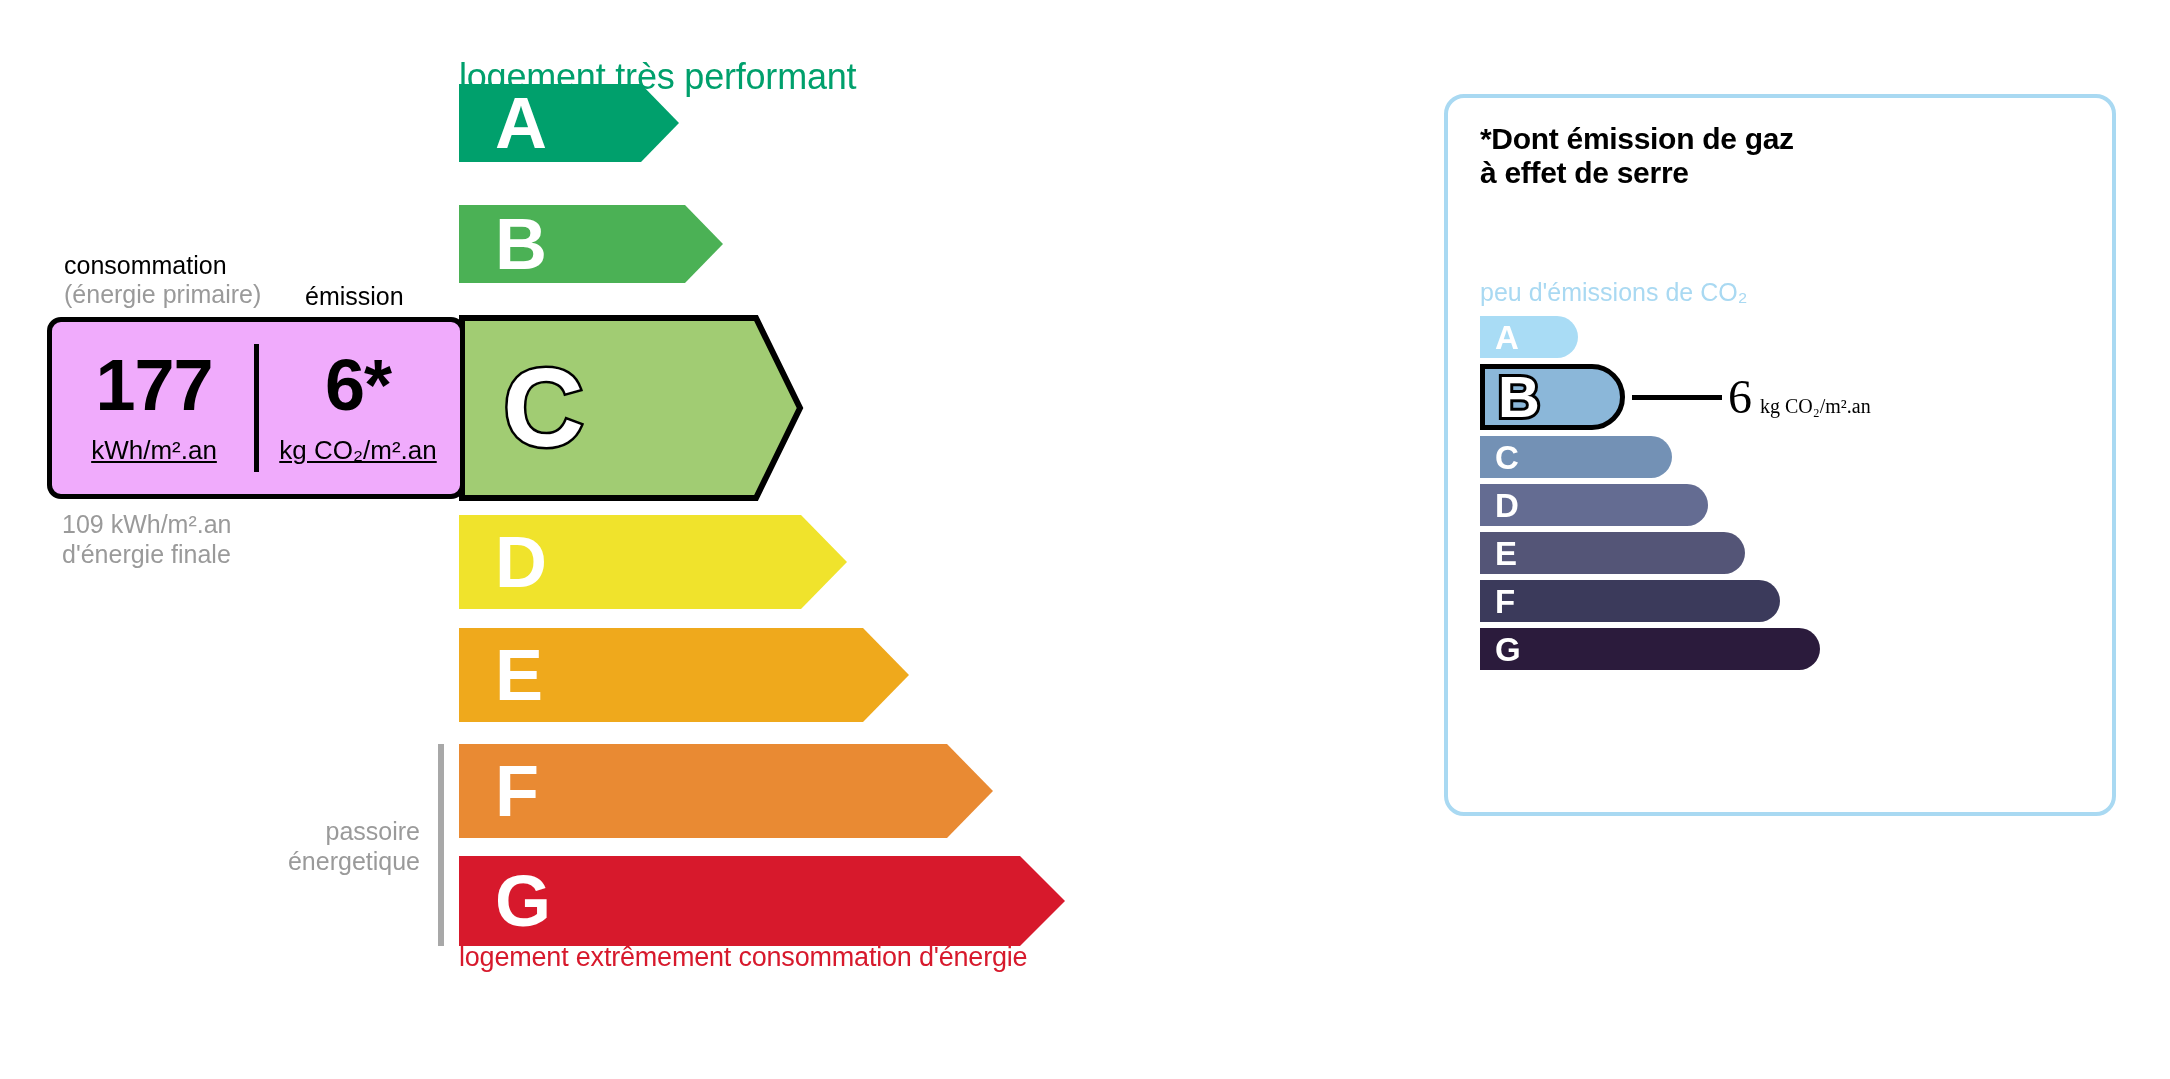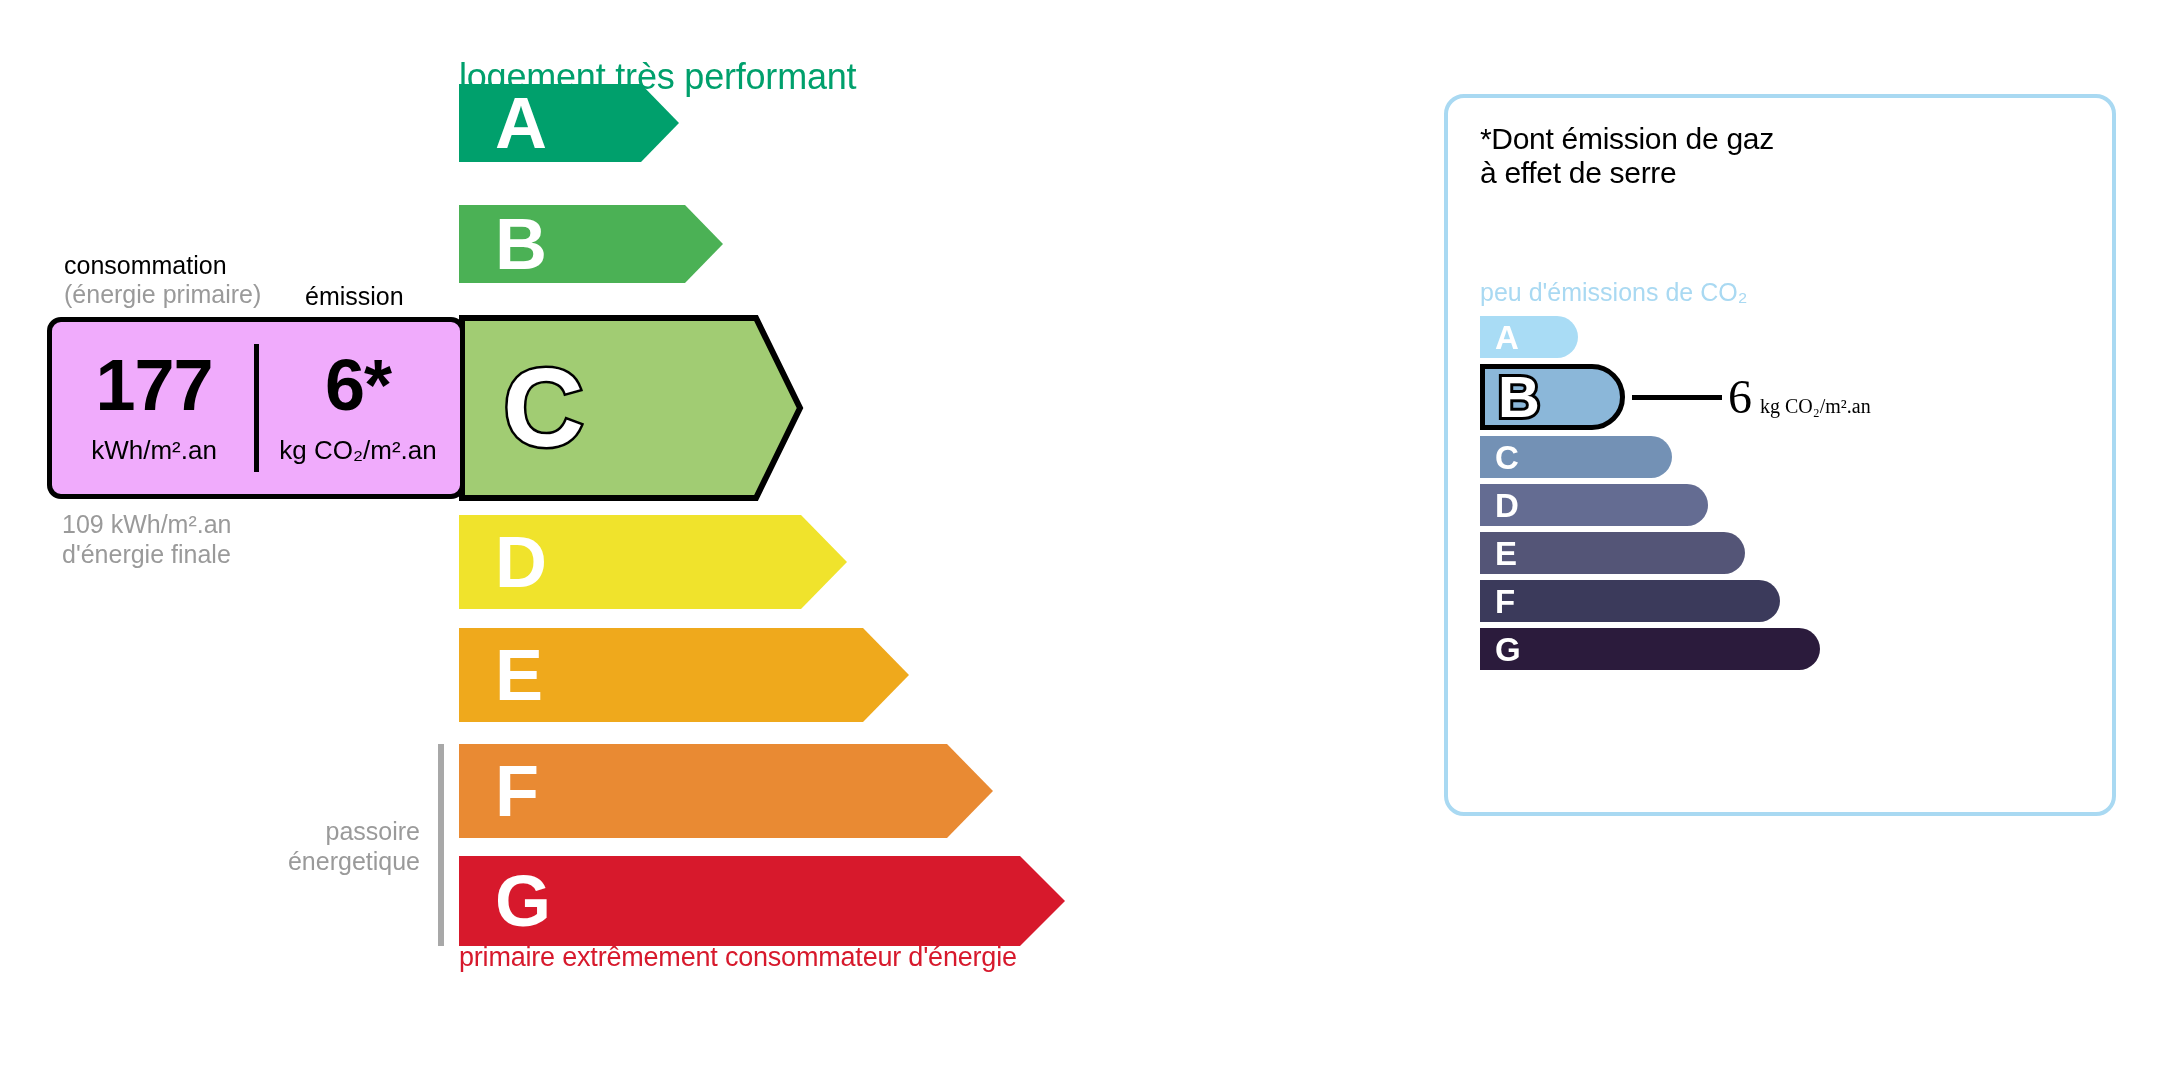--- a/index.html
+++ b/index.html
@@ -124,20 +124,21 @@
   .vb-num {
     font-size: 72px;
     font-weight: bold;
     line-height: 0.98;
     letter-spacing: -1px;
   }
   .vb-unit {
     font-size: 26px;
     margin-top: 15px;
     white-space: nowrap;
+    text-decoration: underline;
   }
 
   .cap-final {
     position: absolute;
     left: 62px;
     top: 509px;
     font-size: 25px;
     line-height: 1.2;
     color: #9a9a9a;
   }
@@ -172,21 +173,21 @@
     border: 4px solid #A9D9F2;
     border-radius: 20px;
     background: #ffffff;
     box-sizing: border-box;
   }
   #ges-title {
     position: absolute;
     left: 32px;
     top: 24px;
     font-size: 30px;
-    font-weight: normal;
+    font-weight: bold;
     line-height: 1.14;
     color: #000;
     white-space: pre-line;
     letter-spacing: -0.3px;
   }
   #ges-top-label {
     position: absolute;
     left: 32px;
     top: 180px;
     font-size: 25px;
@@ -313,21 +314,21 @@
     <span class="arrow-letter">F</span>
   </div>
 
   <div class="arrow-row" style="top:856px;">
     <svg class="arrow-svg" width="606" height="90" viewBox="0 0 606 90">
       <path d="M0 0 H561 L606 45 L561 90 H0 Z" fill="#D7192C"></path>
     </svg>
     <span class="arrow-letter">G</span>
   </div>
 
-  <div class="bottom-label">primaire extrêmement consommateur d'énergie</div>
+  <div class="bottom-label">logement extrêmement consommation d'énergie</div>
 
   <div class="cap-conso">
     <span>consommation</span>
     <span class="sub">(énergie primaire)</span>
   </div>
   <div class="cap-emis">émission</div>
 
   <div id="value-box">
     <div class="vb-cell left">
       <div class="vb-num">177</div>

